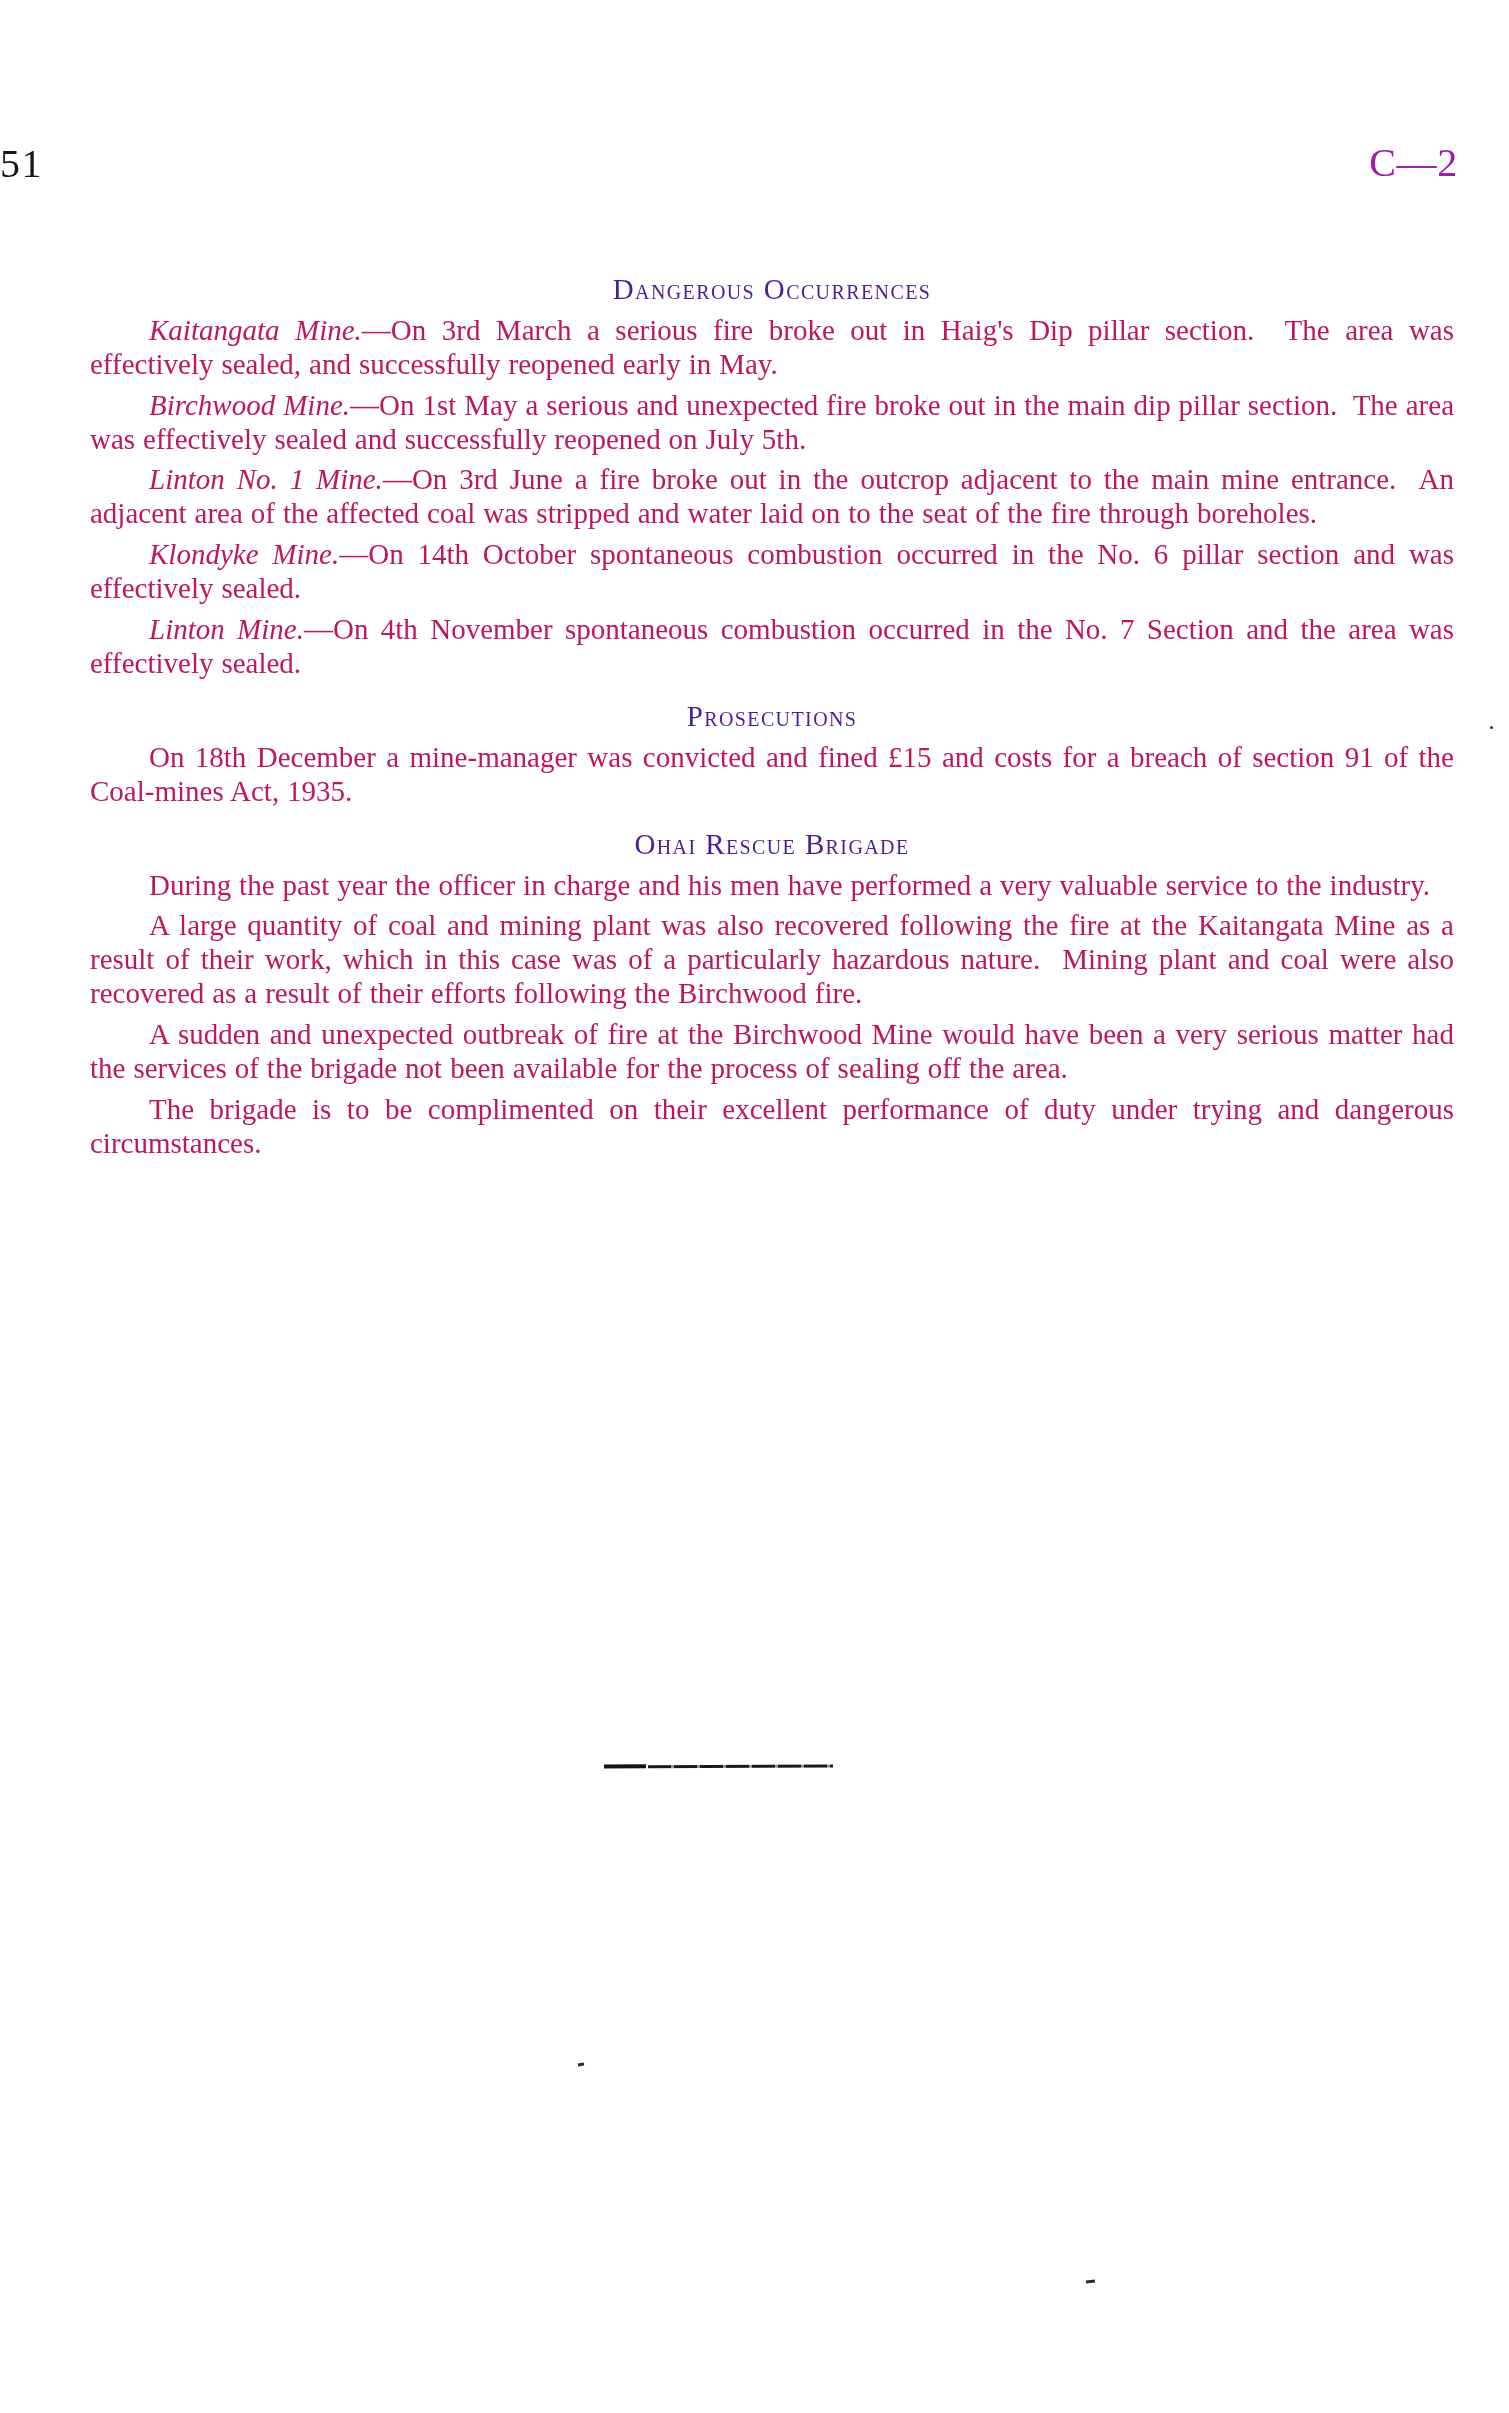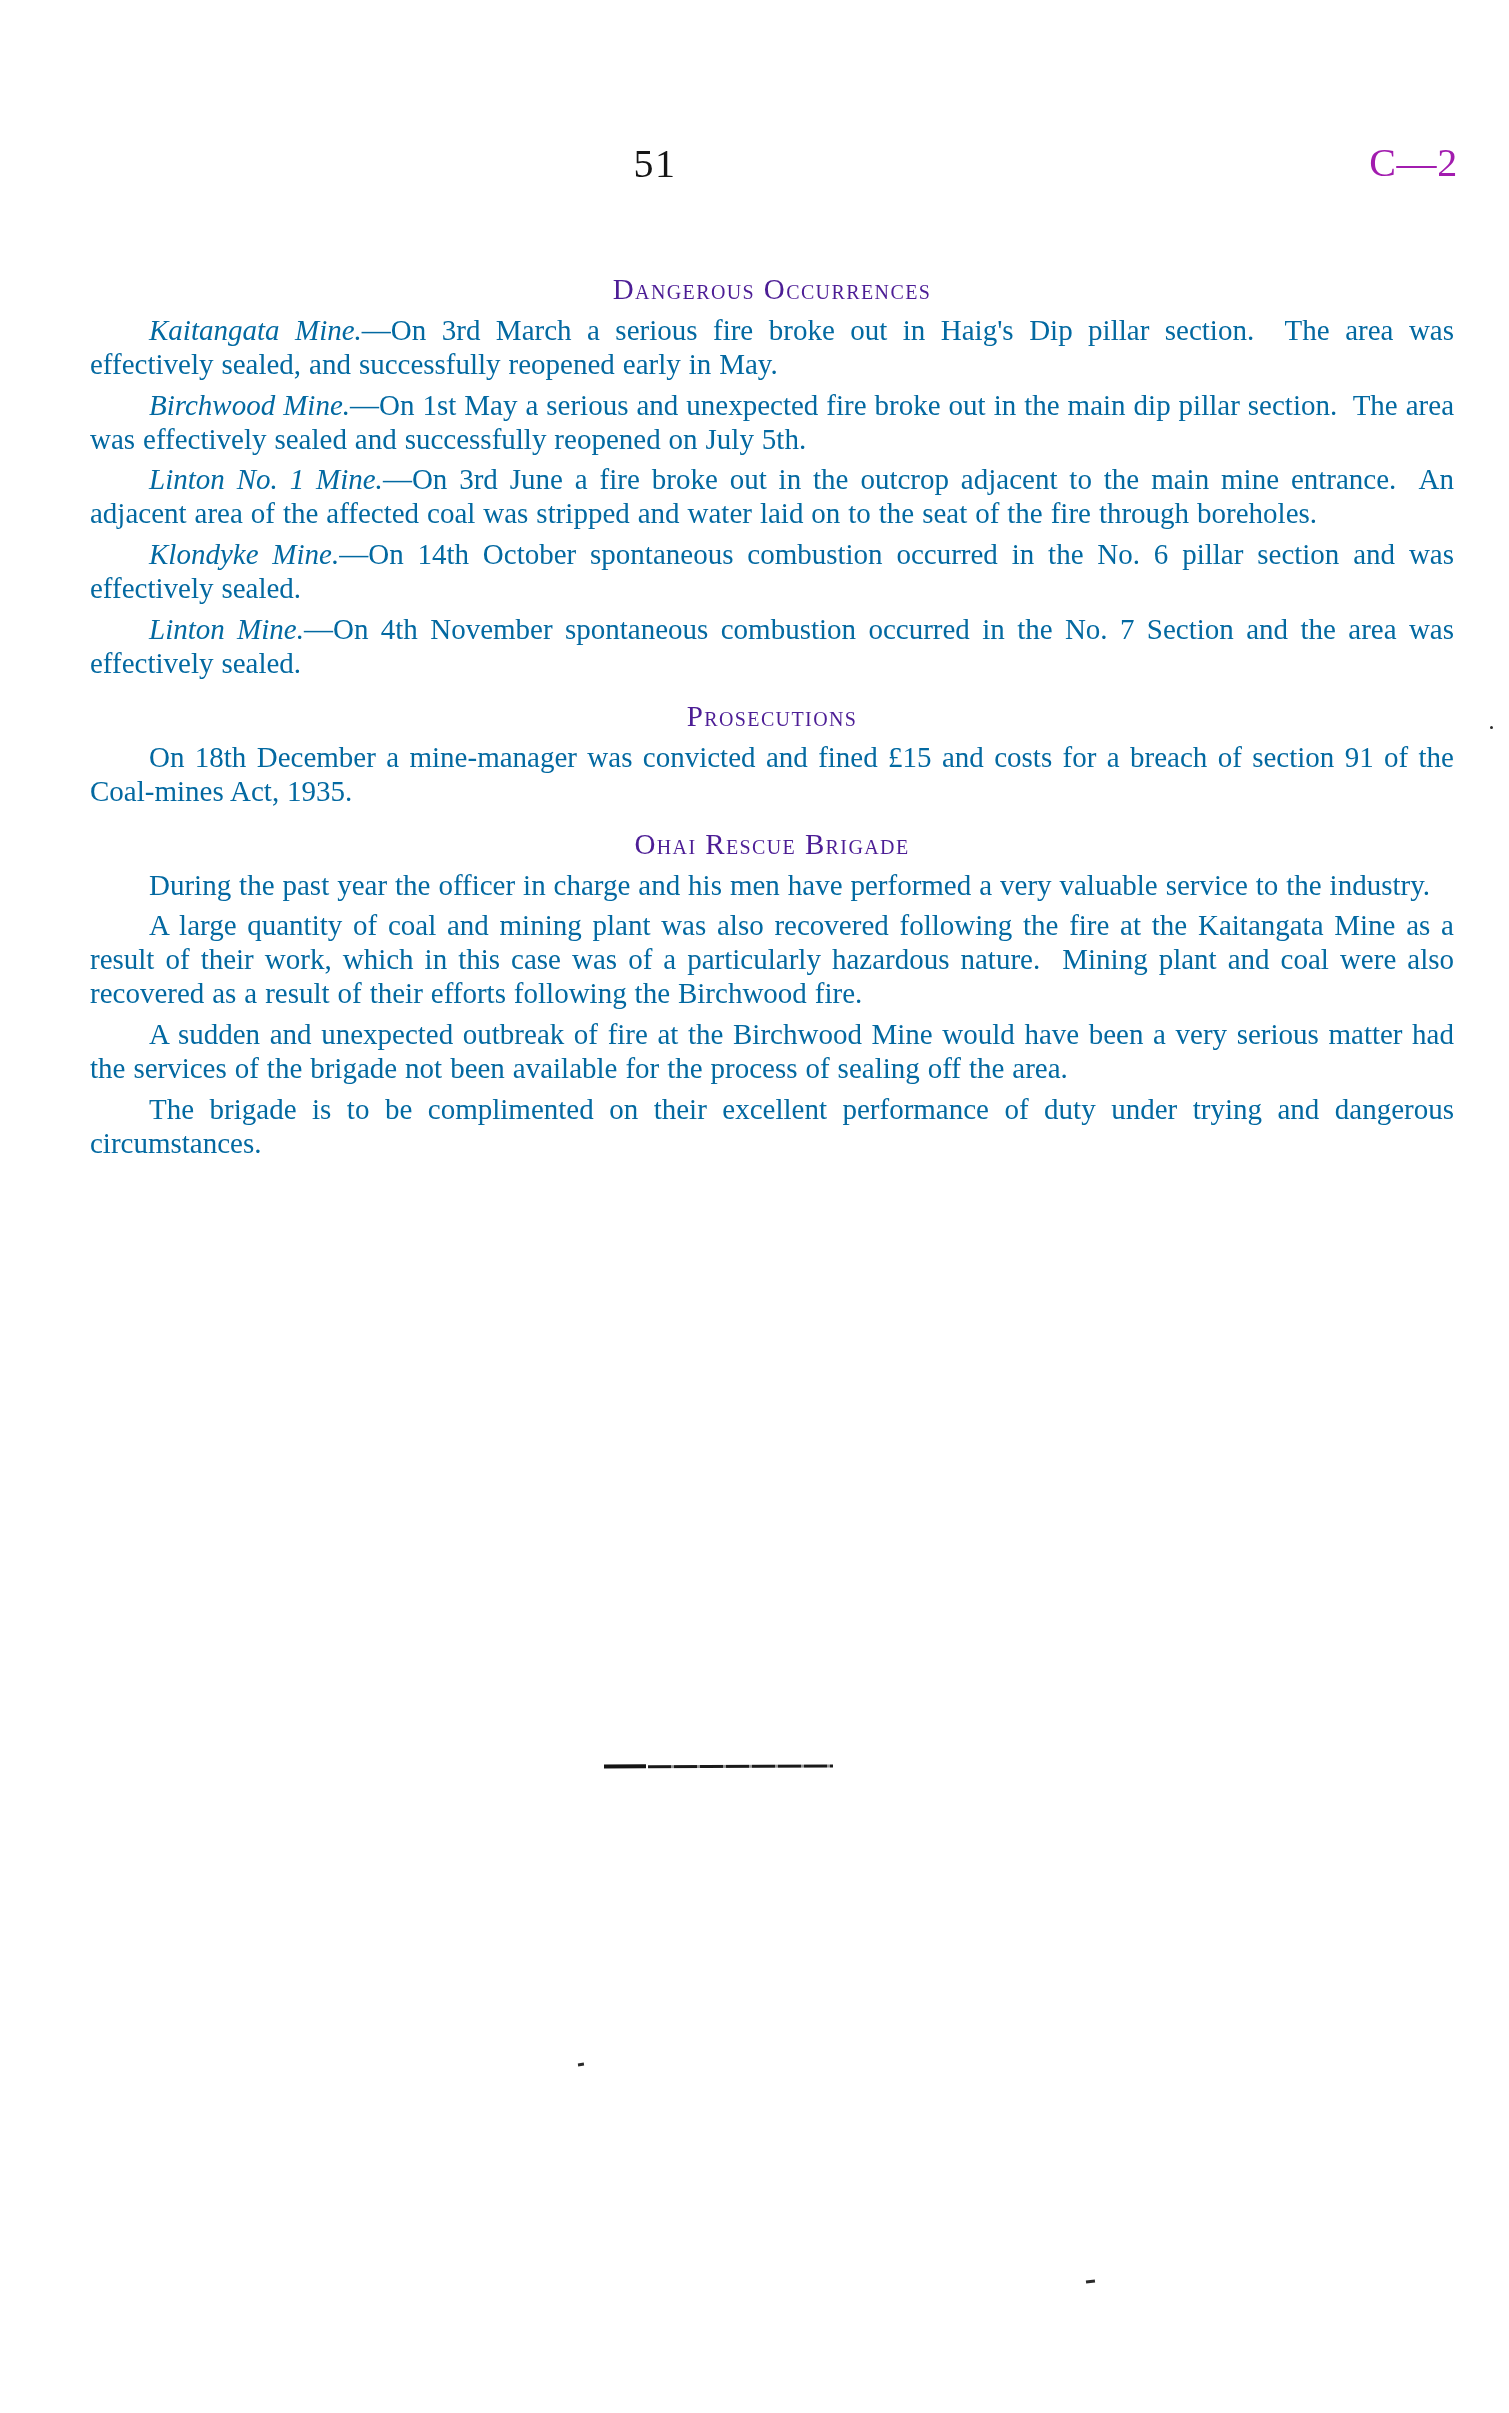--- a/index.html
+++ b/index.html
@@ -13,21 +13,20 @@
     position: relative;
     font-family: "Liberation Serif", "DejaVu Serif", serif;
     color: #1f1f1f;
     overflow: hidden;
   }
   .page-number {
     position: absolute;
     top: 140px;
     left: 0;
     width: 1310px;
-    text-align: center;
     font-size: 40px;
     letter-spacing: 1.4px;
     color: #161616;
   }
   .paper-code {
     position: absolute;
     top: 139px;
     right: 52px;
     font-size: 40px;
     letter-spacing: 0.7px;
@@ -50,21 +49,21 @@
     color: #4c1d95;
   }
   p.para {
     font-size: 29px;
     line-height: 34px;
     margin: 6.8px 0 0 0;
     text-align: justify;
     text-indent: 59px;
     white-space: pre-wrap;
     word-spacing: 0.7px;
-    color: #0369a1;
+    color: #be185d;
   }
   .mine-name {
     font-style: italic;
   }
   .end-rule {
     position: absolute;
     top: 1764px;
     left: 604px;
     width: 229px;
     height: 4.8px;

